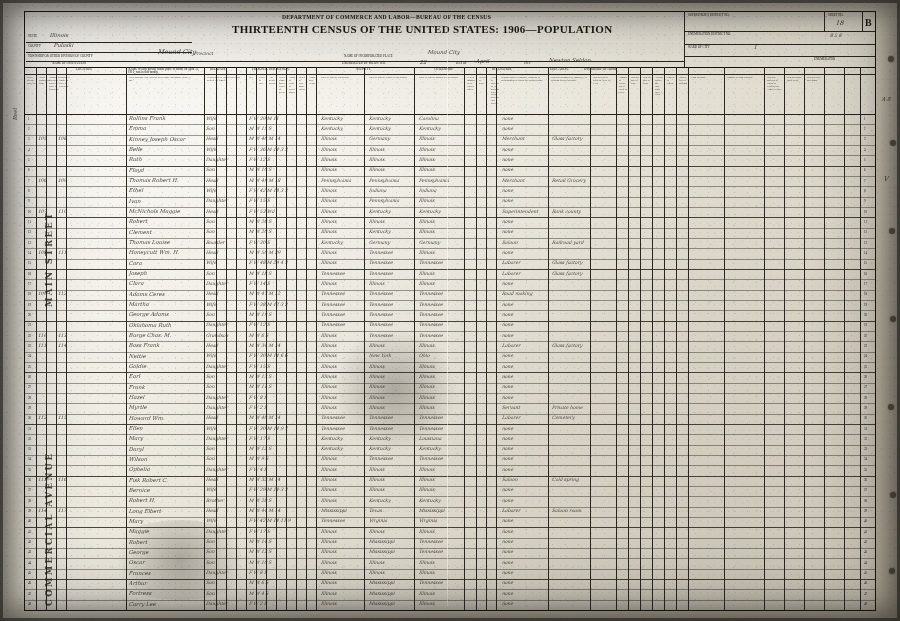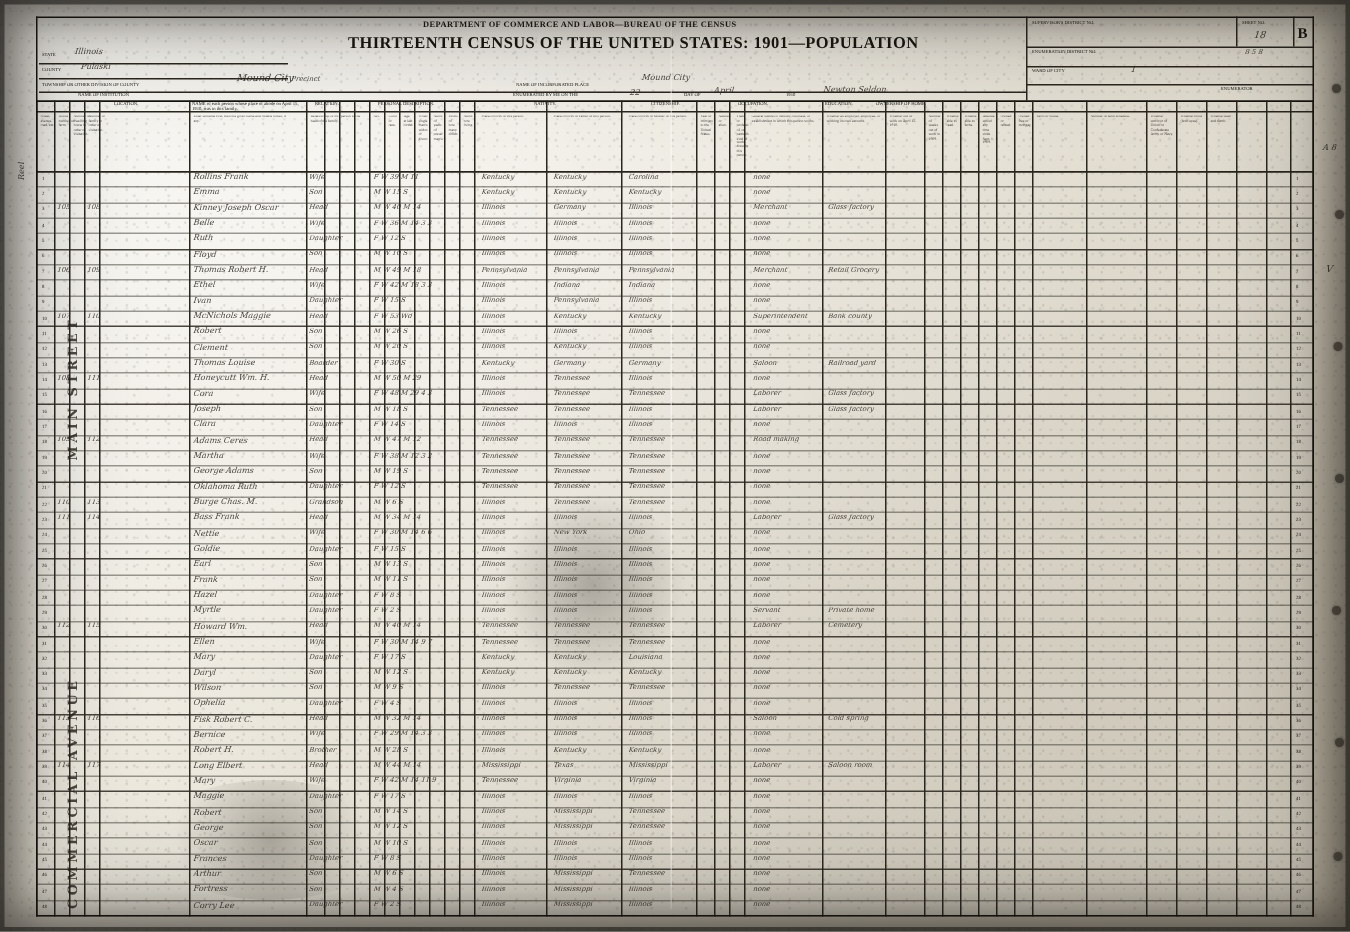--- a/index.html
+++ b/index.html
@@ -86,21 +86,21 @@
 
 <div id="page">
   <div id="paper"></div>
 
   <div class="sheet">
 
     <div class="rule hline thick" style="left:0;top:0;width:852px;"></div>
     <div class="rule hline" style="left:0;top:56px;width:852px;"></div>
 
     <div class="t hdr-main" style="left:258px;top:3px;font-size:5.6px;">DEPARTMENT OF COMMERCE AND LABOR—BUREAU OF THE CENSUS</div>
-    <div class="t hdr-main" style="left:208px;top:12px;font-size:11px;">THIRTEENTH CENSUS OF THE UNITED STATES: 1901—POPULATION</div>
+    <div class="t hdr-main" style="left:208px;top:12px;font-size:11px;">THIRTEENTH CENSUS OF THE UNITED STATES: 1906—POPULATION</div>
 
     <div class="t xtiny" style="left:4px;top:24px;">STATE</div>
     <div class="t hw" style="left:26px;top:21px;">Illinois</div>
     <div class="rule hline" style="left:2px;top:31px;width:166px;"></div>
 
     <div class="t xtiny" style="left:4px;top:34px;">COUNTY</div>
     <div class="t hw" style="left:30px;top:31px;">Pulaski</div>
     <div class="rule hline" style="left:2px;top:41px;width:166px;"></div>
 
     <div class="t xtiny" style="left:4px;top:44px;">TOWNSHIP OR OTHER DIVISION OF COUNTY</div>

